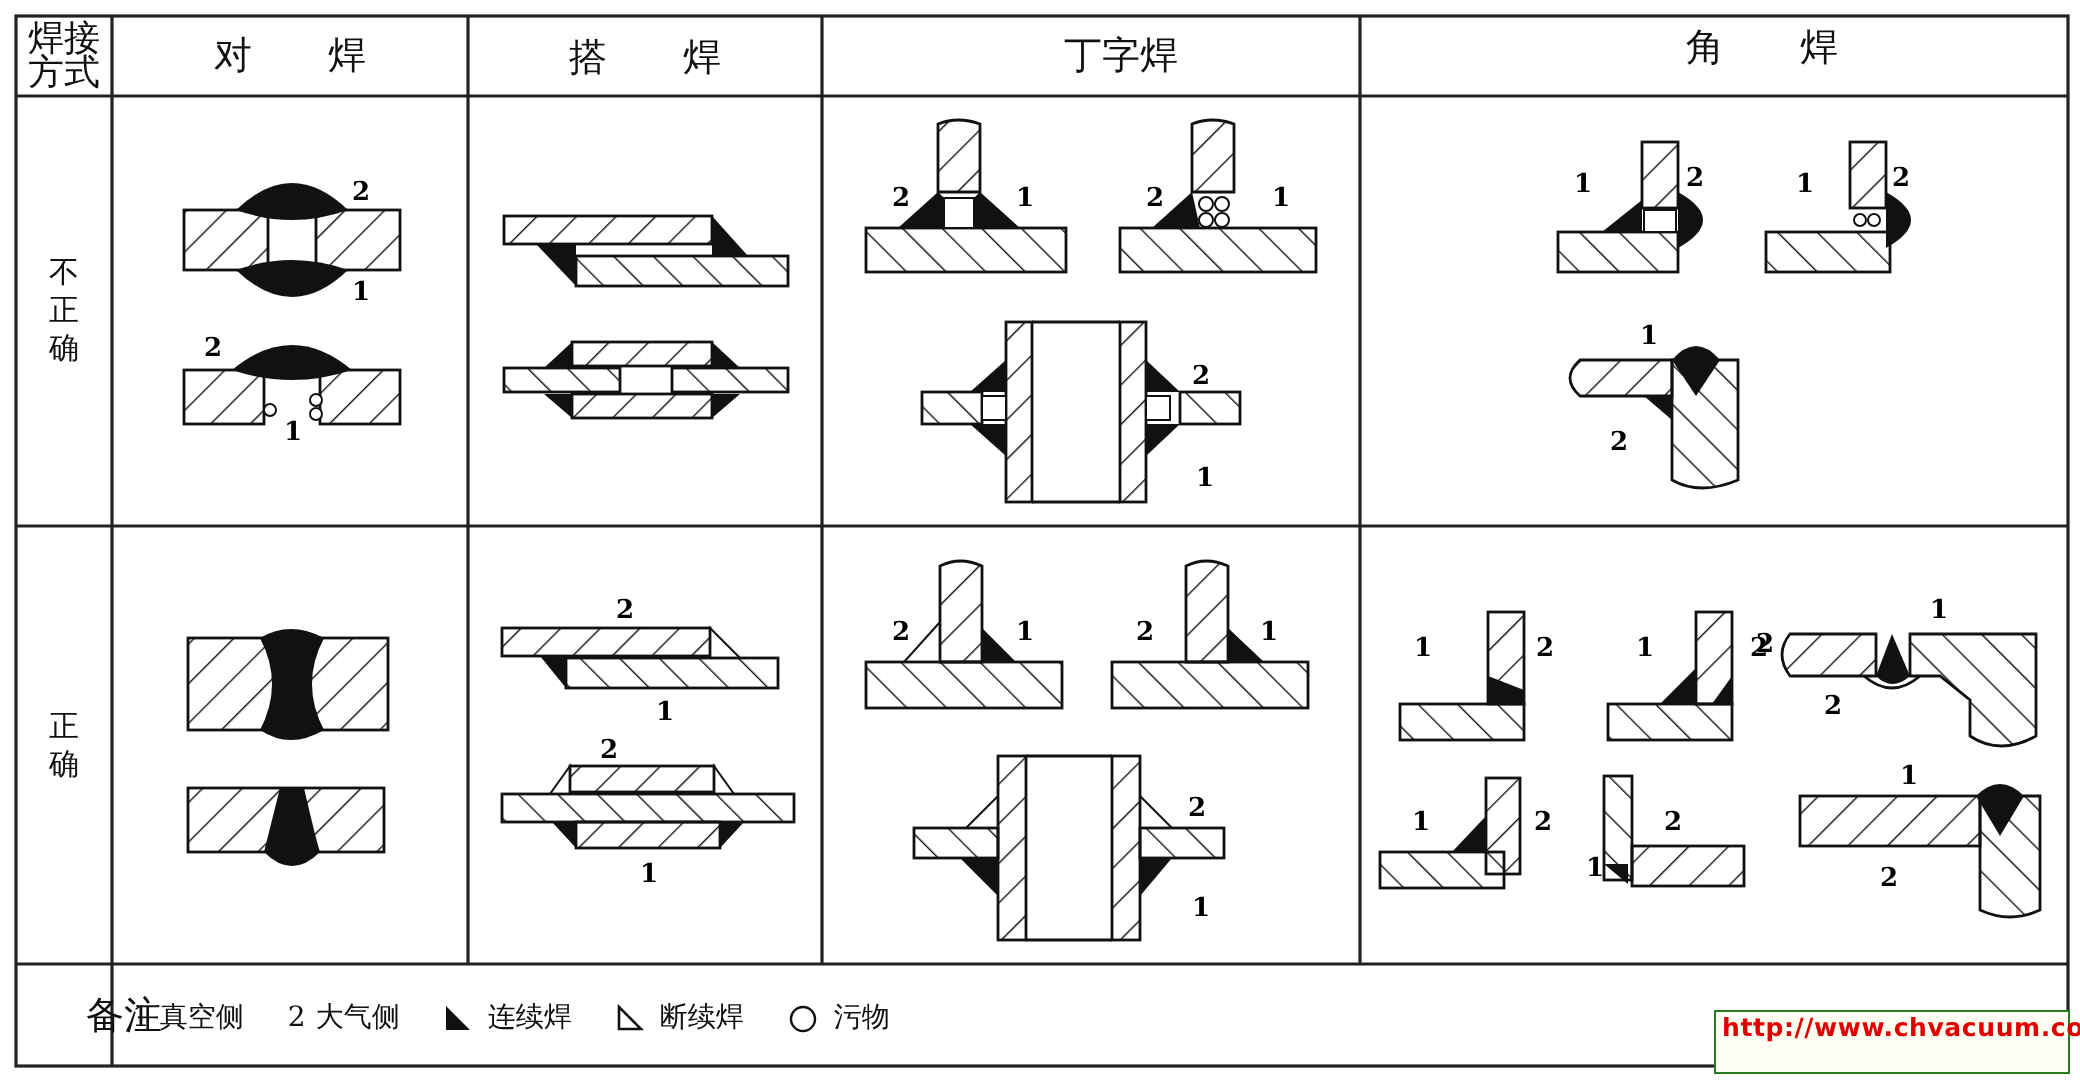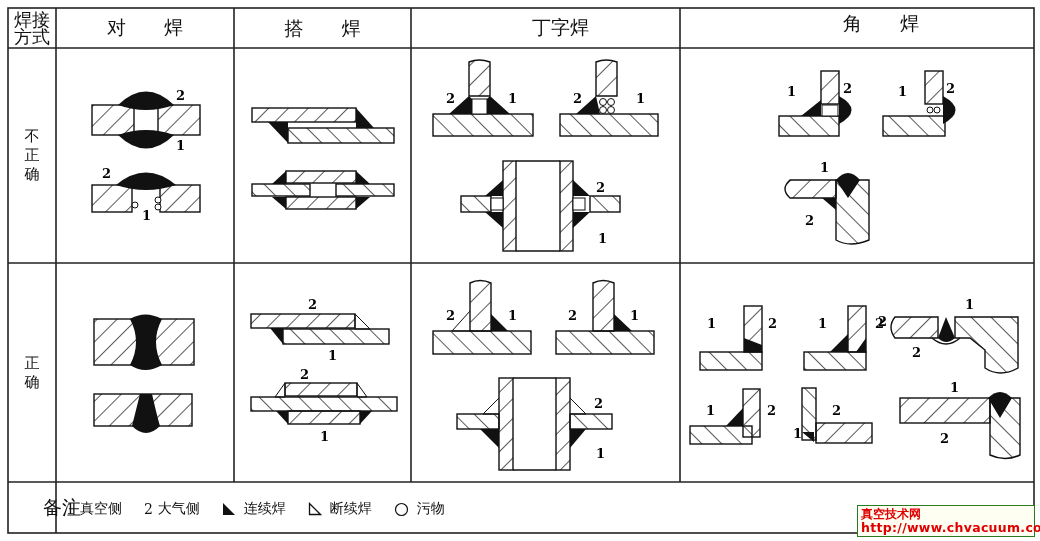--- a/index.html
+++ b/index.html
@@ -273,15 +273,14 @@
   </div>
   <div class="item">
     <svg width="15" height="15" viewBox="0 0 15 15">
         <circle cx="7.5" cy="7.5" r="6" fill="none" stroke="#111" stroke-width="1.2"></circle>
       </svg>
     <span>污物</span>
   </div>
 </div>
 
 <div class="watermark">
-  <div>真空技术网</div>
   <div class="url">http://www.chvacuum.com</div>
 </div>
 
 </body></html>

